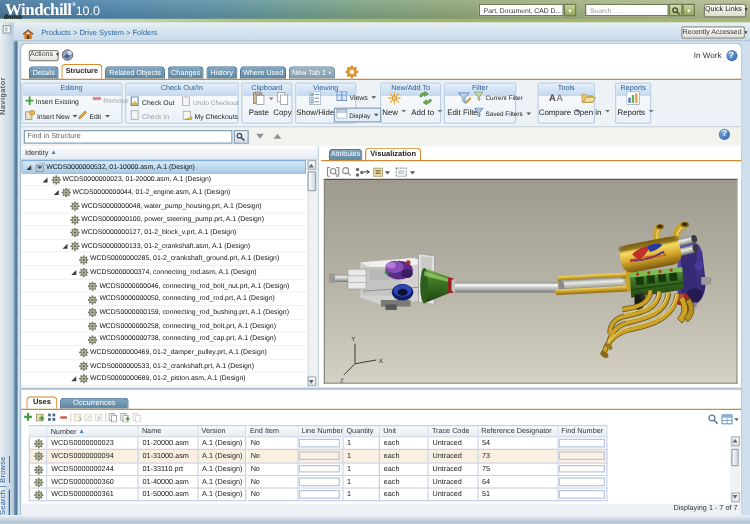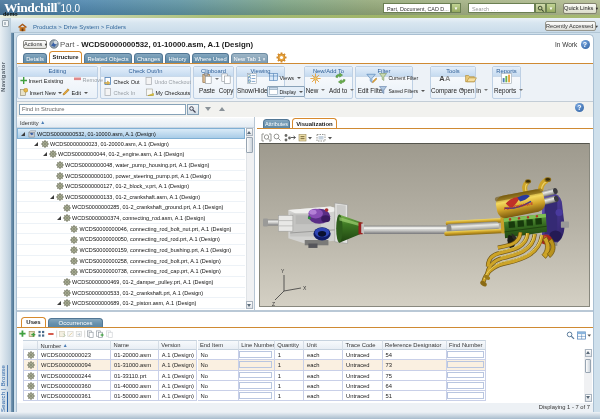--- a/index.html
+++ b/index.html
@@ -125,21 +125,20 @@
 <div id="card" class="ab"></div>
 <div id="botstrip" class="ab"></div>
 
 <div id="actions" class="ab"><span style="white-space:nowrap;">Actions <span style="font-size:3.8px;">▼</span></span></div>
 <svg class="ab" style="left:49px;top:38.5px;" width="10" height="10" viewBox="0 0 10 10">
       <circle cx="5" cy="5" r="4.2" fill="#9aa8b4"></circle>
       <circle cx="5" cy="5" r="4.2" fill="none" stroke="#5a6a78" stroke-width="0.8"></circle>
       <path d="M2 6.5 L5 3 L8 4.5 L5.5 8 Z" fill="#3a62a8"></path>
       <circle cx="6.6" cy="3.4" r="1.8" fill="#d7dde2"></circle>
     </svg>
-<div id="ptitle" class="ab">Part - <b>WCDS0000000532, 01-10000.asm, A.1 (Design)</b></div>
 <div id="inwork" class="ab">In Work</div>
 <div class="qmark ab" style="left:580.5px;top:39.5px;">?</div>
 
 <div id="mtabs" class="tabrow ab">
 <span class="tb" style="width:24px;">Details</span>
 <span class="tb act" style="width:33px;">Structure</span>
 <span class="tb" style="width:48px;">Related Objects</span>
 <span class="tb" style="width:29px;">Changes</span>
 <span class="tb" style="width:25px;">History</span>
 <span class="tb" style="width:37px;">Where Used</span>

